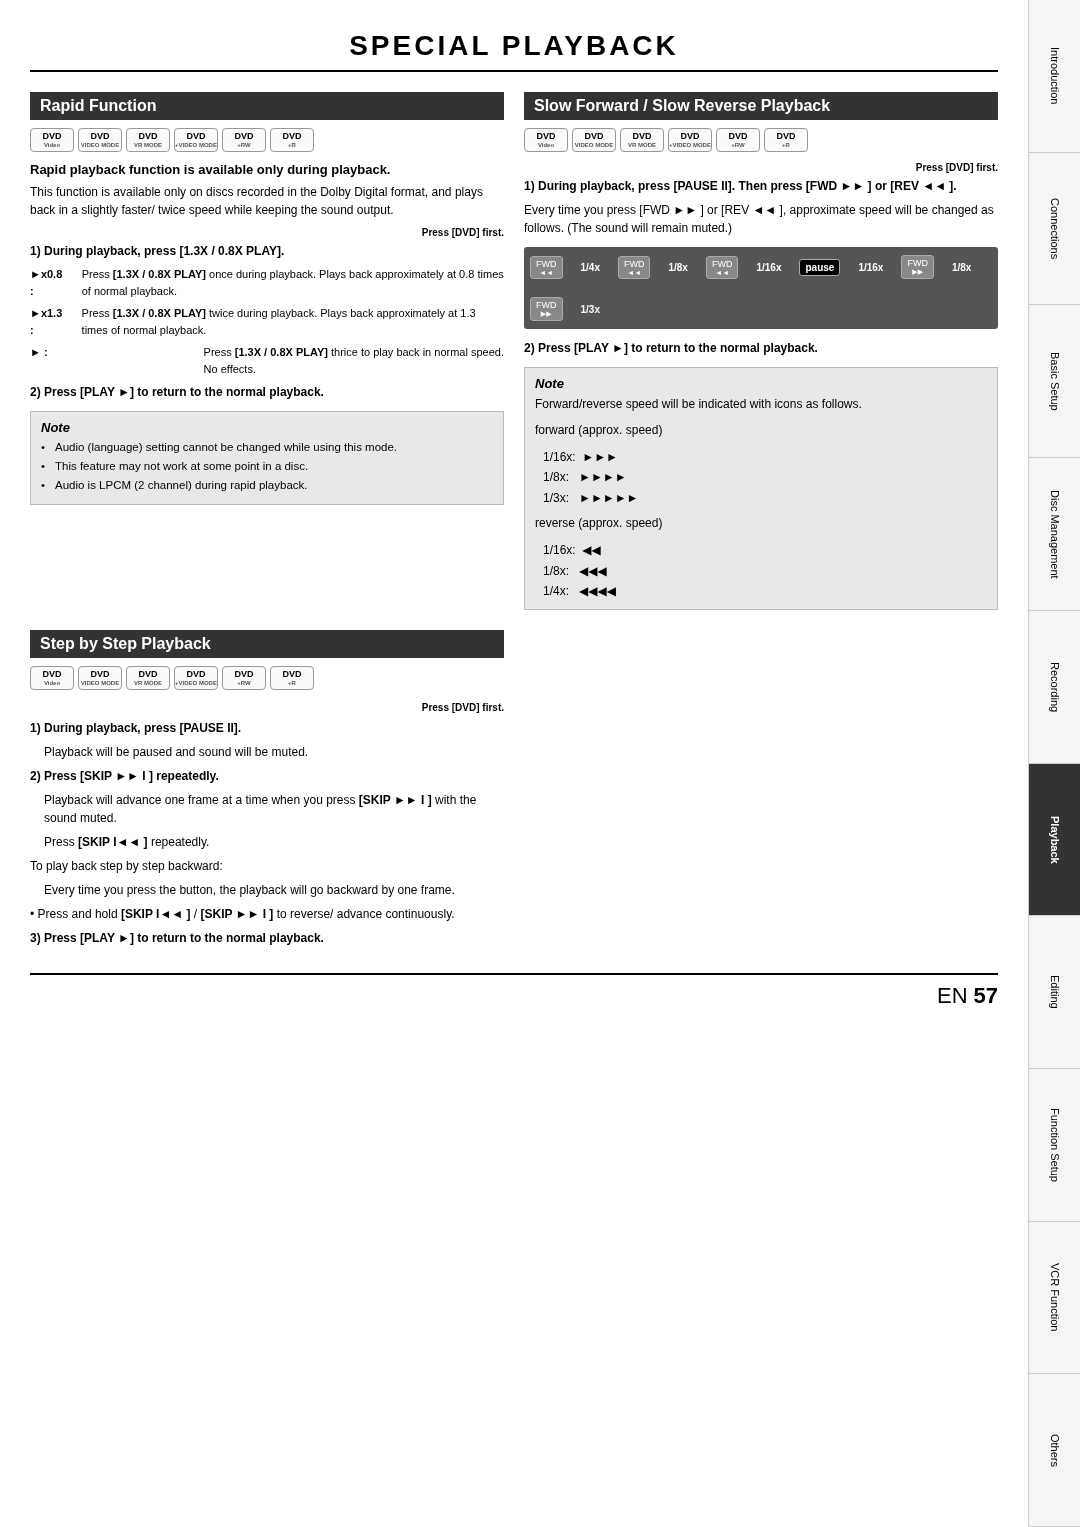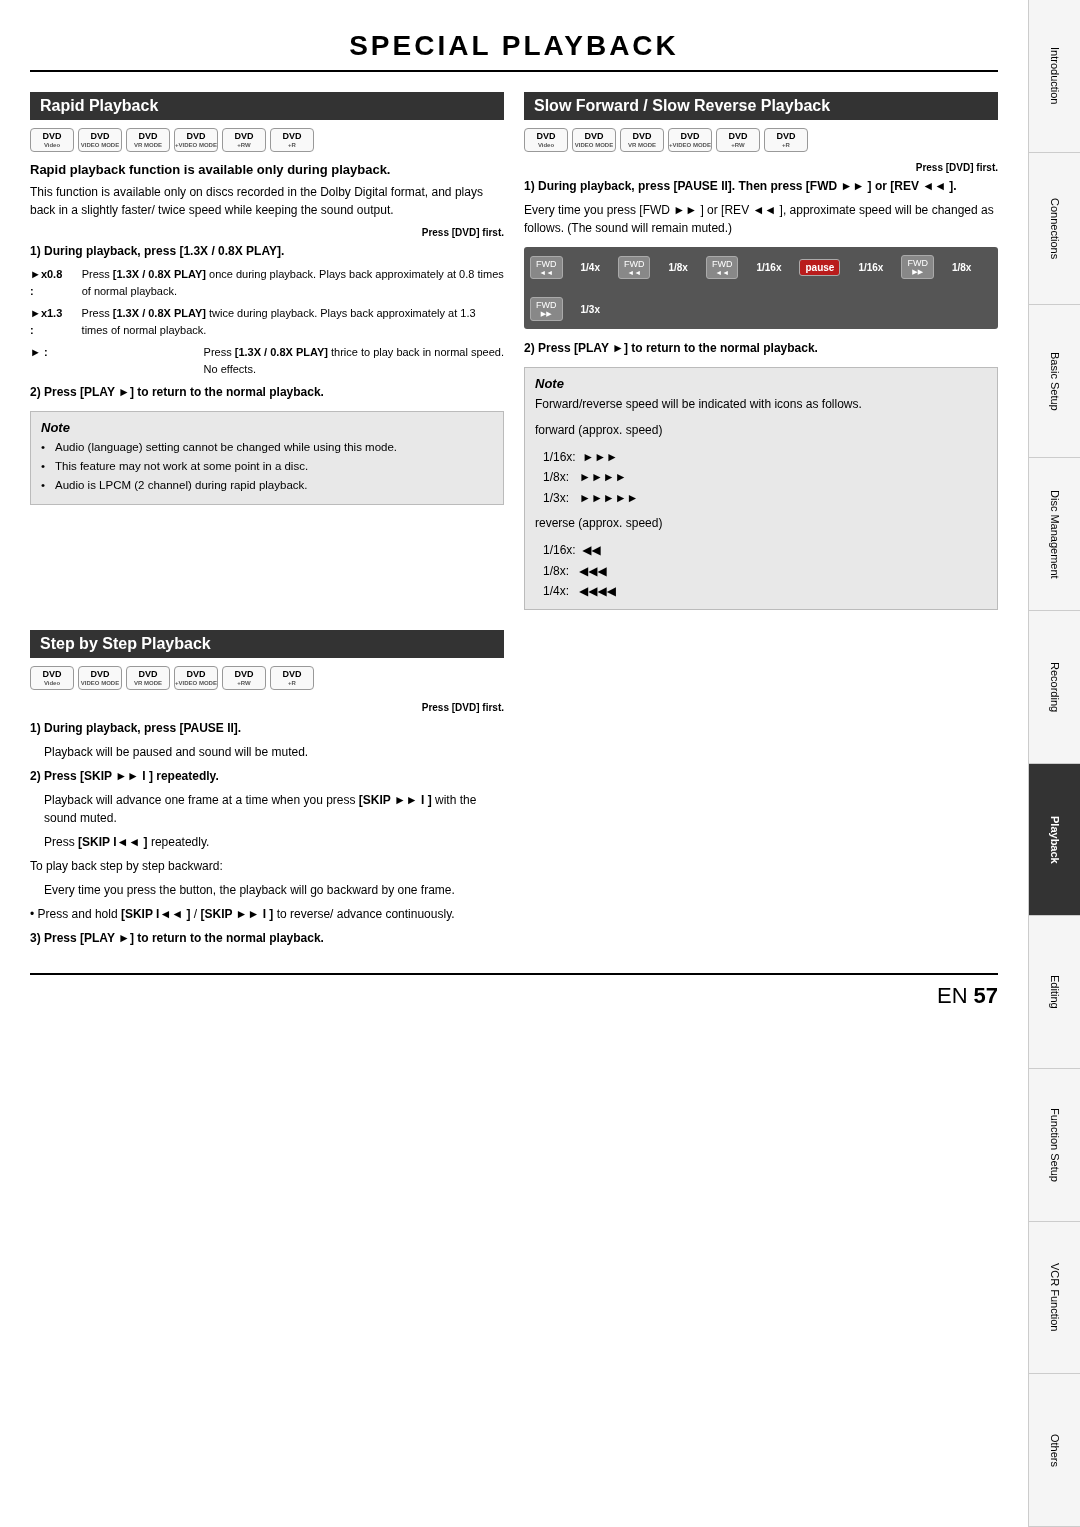--- a/index.html
+++ b/index.html
@@ -176,21 +176,21 @@
       font-size: 9px;
       color: #fff;
       display: flex;
       flex-direction: column;
       align-items: center;
       min-width: 28px;
     }
     .speed-btn .sb-top { font-size: 9px; }
     .speed-btn .sb-bottom { font-size: 7px; }
     .pause-btn {
-      background: #b91c1c;
+      background: #000000;
       border: 1px solid #aaa;
       border-radius: 3px;
       padding: 2px 5px;
       font-size: 10px;
       color: #fff;
       font-weight: bold;
     }
     .icon-list {
       font-size: 12px;
       line-height: 1.7;
@@ -226,21 +226,21 @@
 <body>
 
 <div class="page-wrapper">
   <div class="main-content">
 
     <div class="page-title">SPECIAL PLAYBACK</div>
 
     <div class="two-col">
 
       <div>
-        <div class="section-header">Rapid Playback</div>
+        <div class="section-header">Rapid Function</div>
 
         <div class="dvd-icons">
           <div class="dvd-icon">
             <span class="dvd-logo">DVD</span>
             <span class="dvd-sub">Video</span>
           </div>
           <div class="dvd-icon">
             <span class="dvd-logo">DVD</span>
             <span class="dvd-sub">VIDEO MODE</span>
           </div>

